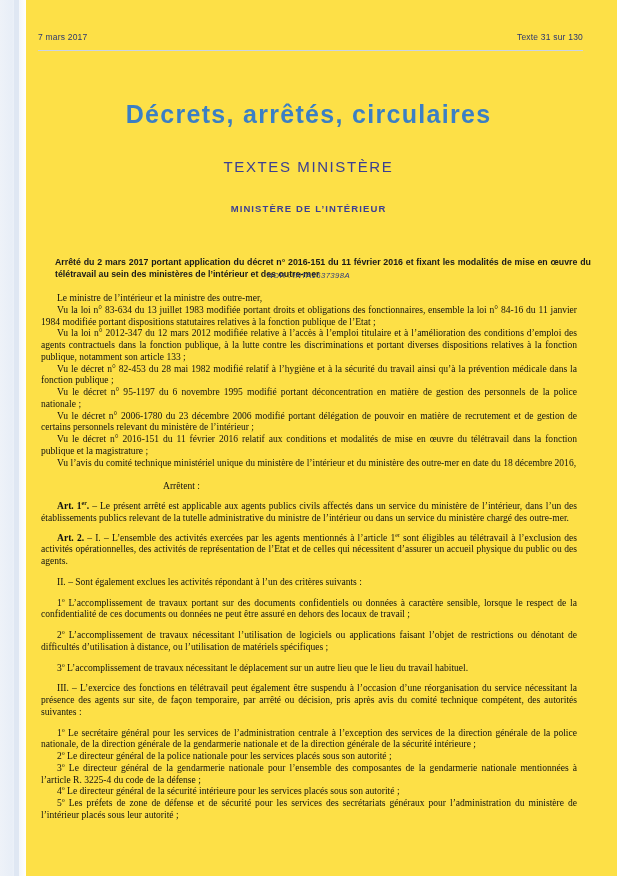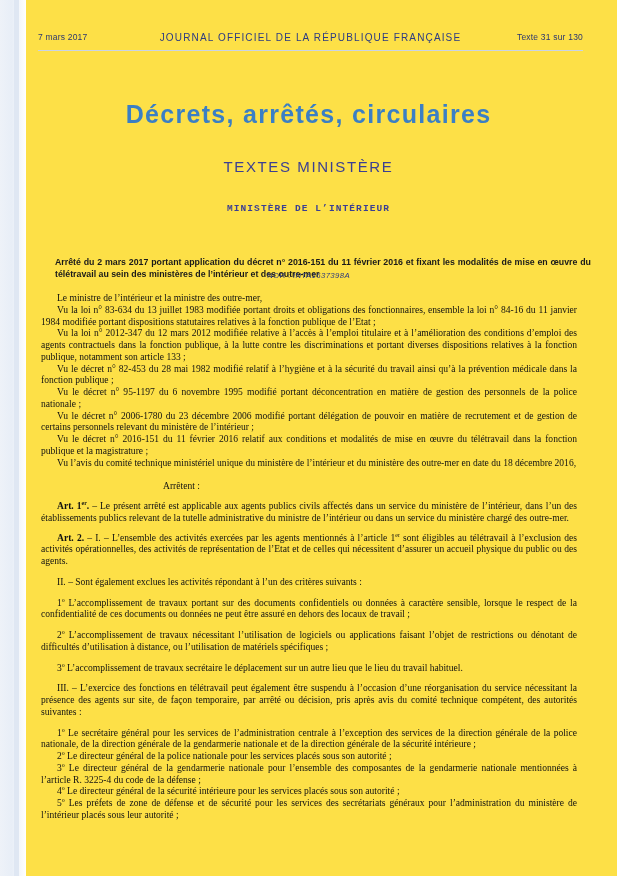--- a/index.html
+++ b/index.html
@@ -114,21 +114,21 @@
     letter-spacing: 1.6px;
     color: #3b3f93;
     white-space: nowrap;
   }
   .title-ministere {
     position: absolute;
     left: 0;
     top: 203px;
     width: 617px;
     text-align: center;
-    font-family: Liberation Mono, monospace;
+    font-family: Liberation Sans, sans-serif;
     font-size: 9.5px;
     font-weight: bold;
     letter-spacing: 1.1px;
     color: #3b3f93;
     white-space: nowrap;
   }
 
   
   .decree-title {
     position: absolute;
@@ -197,21 +197,20 @@
 <div class="page">
 
   <div class="scan-band">
     <div class="scan-band-inner"></div>
   </div>
 
   <div class="content">
 
     <div class="header">
       <span class="header-date">7 mars 2017</span>
-      <span class="header-journal">JOURNAL OFFICIEL DE LA RÉPUBLIQUE FRANÇAISE</span>
       <span class="header-ref">Texte 31 sur 130</span>
     </div>
     <div class="header-rule"></div>
 
     <div class="title-decrets">Décrets, arrêtés, circulaires</div>
     <div class="title-textes">TEXTES MINISTÈRE</div>
     <div class="title-ministere">MINISTÈRE DE L’INTÉRIEUR</div>
 
     <div class="decree-title">Arrêté du 2 mars 2017 portant application du décret n° 2016-151 du 11 février 2016 et fixant les modalités de mise en œuvre du télétravail au sein des ministères de l’intérieur et des outre-mer</div>
 
@@ -235,21 +234,21 @@
       <p class="arretent">Arrêtent :</p>
 
       <p class="art"><b><span>Art. 1</span><sup>er</sup><span>.</span></b><span> – Le présent arrêté est applicable aux agents publics civils affectés dans un service du ministère de l’intérieur, dans l’un des établissements publics relevant de la tutelle administrative du ministre de l’intérieur ou dans un service du ministère chargé des outre-mer.</span></p>
 
       <p class="art"><b>Art. 2.</b><span> – I. – </span><span>L’ensemble des activités exercées par les agents mentionnés à l’article 1</span><sup>er</sup><span> sont éligibles au télétravail à l’exclusion des activités opérationnelles, des activités de représentation de l’Etat et de celles qui nécessitent d’assurer un accueil physique du public ou des agents.</span></p>
 
       <p class="gap">II. – Sont également exclues les activités répondant à l’un des critères suivants :</p>
 
       <p class="gap"><span>1</span><sup>o</sup><span> L’accomplissement de travaux portant sur des documents confidentiels ou données à caractère sensible, lorsque le respect de la confidentialité de ces documents ou données ne peut être assuré en dehors des locaux de travail ;</span></p>
       <p class="gap"><span>2</span><sup>o</sup><span> L’accomplissement de travaux nécessitant l’utilisation de logiciels ou applications faisant l’objet de restrictions ou dénotant de difficultés d’utilisation à distance, ou l’utilisation de matériels spécifiques ;</span></p>
-      <p class="gap"><span>3</span><sup>o</sup><span> L’accomplissement de travaux secrétaire le déplacement sur un autre lieu que le lieu du travail habituel.</span></p>
+      <p class="gap"><span>3</span><sup>o</sup><span> L’accomplissement de travaux nécessitant le déplacement sur un autre lieu que le lieu du travail habituel.</span></p>
 
       <p class="gap">III. – L’exercice des fonctions en télétravail peut également être suspendu à l’occasion d’une réorganisation du service nécessitant la présence des agents sur site, de façon temporaire, par arrêté ou décision, pris après avis du comité technique compétent, des autorités suivantes :</p>
 
       <p class="gap"><span>1</span><sup>o</sup><span> Le secrétaire général pour les services de l’administration centrale à l’exception des services de la direction générale de la police nationale, de la direction générale de la gendarmerie nationale et de la direction générale de la sécurité intérieure ;</span></p>
       <p><span>2</span><sup>o</sup><span> Le directeur général de la police nationale pour les services placés sous son autorité ;</span></p>
       <p><span>3</span><sup>o</sup><span> Le directeur général de la gendarmerie nationale pour l’ensemble des composantes de la gendarmerie nationale mentionnées à l’article R. 3225-4 du code de la défense ;</span></p>
       <p><span>4</span><sup>o</sup><span> Le directeur général de la sécurité intérieure pour les services placés sous son autorité ;</span></p>
       <p><span>5</span><sup>o</sup><span> Les préfets de zone de défense et de sécurité pour les services des secrétariats généraux pour l’administration du ministère de l’intérieur placés sous leur autorité ;</span></p>
 
     </div>

